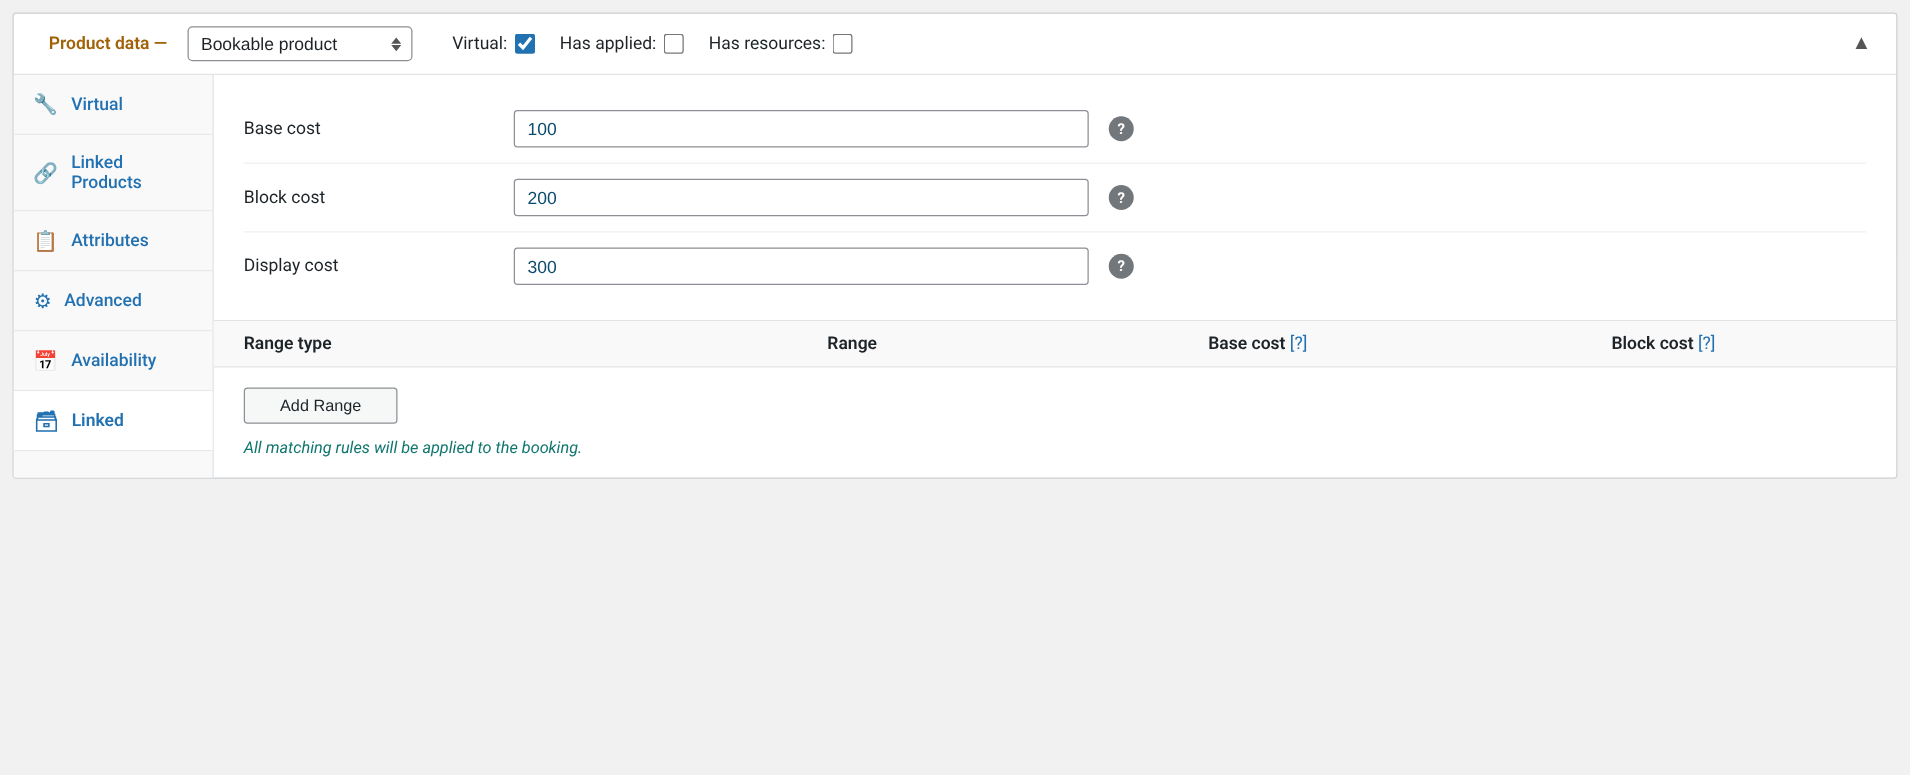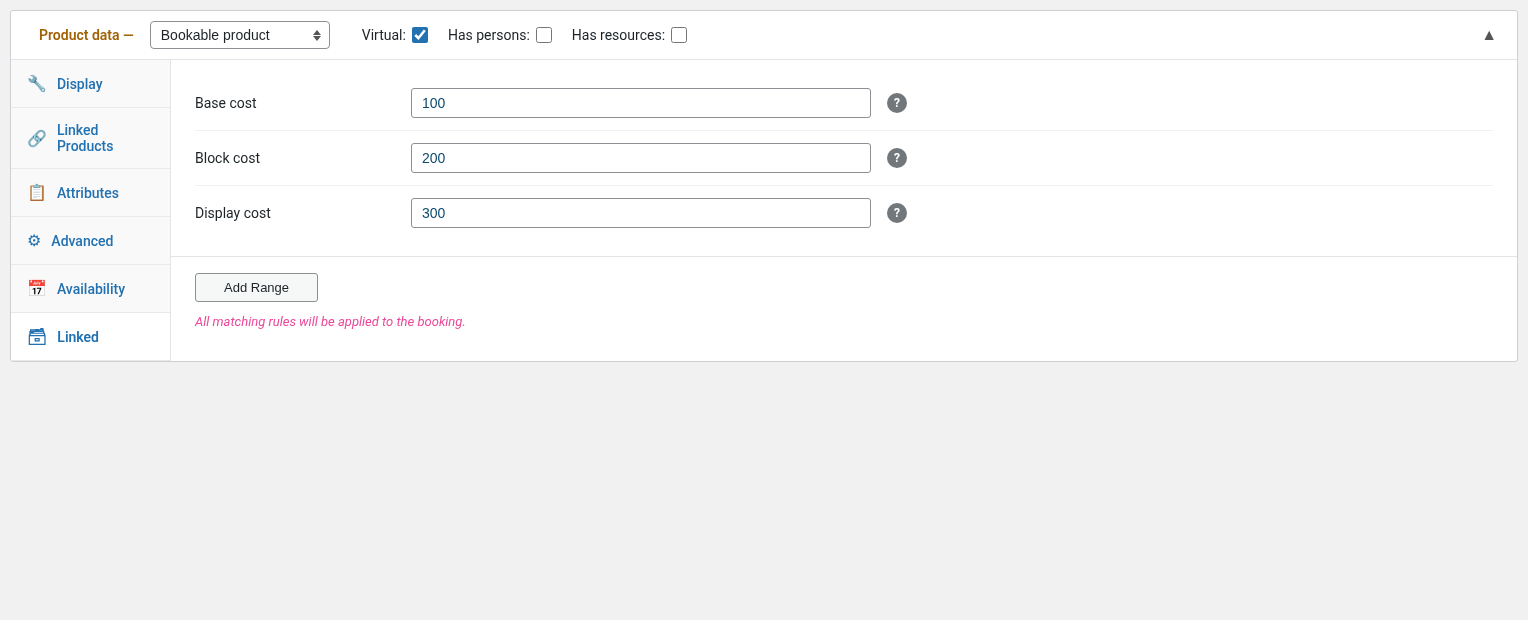--- a/index.html
+++ b/index.html
@@ -213,21 +213,21 @@
       background: #f6f7f7;
       border-radius: 3px;
       padding: 6px 28px;
       font-size: 13px;
       color: #1d2327;
       cursor: pointer;
       margin-bottom: 12px;
     }
     .matching-rules-note {
       font-style: italic;
-      color: #ec4899;
+      color: #0f766e;
       font-size: 13px;
     }
   </style>
 </head>
 <body>
 
 <div class="product-data-wrapper">
 
   <div class="product-data-header">
     <span class="product-data-title">Product data —</span>
@@ -242,38 +242,38 @@
         <span class="arrow-down"></span>
       </div>
     </div>
 
     <div class="header-options">
       <label class="header-option">
         <span>Virtual:</span>
         <input type="checkbox" checked="" style="">
       </label>
       <label class="header-option">
-        <span>Has persons:</span>
+        <span>Has applied:</span>
         <input type="checkbox" style="">
       </label>
       <label class="header-option">
         <span>Has resources:</span>
         <input type="checkbox" style="">
       </label>
     </div>
 
     <button class="collapse-btn">▲</button>
   </div>
 
   <div class="product-data-body">
 
     <nav class="sidebar">
       <a class="sidebar-item">
         <span class="sidebar-icon">🔧</span>
-        <span>Display</span>
+        <span>Virtual</span>
       </a>
       <a class="sidebar-item">
         <span class="sidebar-icon">🔗</span>
         <span>Linked Products</span>
       </a>
       <a class="sidebar-item">
         <span class="sidebar-icon">📋</span>
         <span>Attributes</span>
       </a>
       <a class="sidebar-item">
@@ -303,20 +303,30 @@
           <div class="help-icon" title="Help">?</div>
         </div>
         <div class="field-row">
           <span class="field-label">Display cost</span>
           <input class="field-input" type="text" value="300" style="">
           <div class="help-icon" title="Help">?</div>
         </div>
       </div>
 
       <div class="range-table-section">
+        <div class="range-table-header">
+          <div class="range-table-header-cell">Range type</div>
+          <div class="range-table-header-cell">Range</div>
+          <div class="range-table-header-cell">
+            Base cost <a href="#" class="help-link">[?]</a>
+          </div>
+          <div class="range-table-header-cell">
+            Block cost <a href="#" class="help-link">[?]</a>
+          </div>
+        </div>
         <div class="range-table-body">
           <button class="add-range-btn">Add Range</button>
           <p class="matching-rules-note">
             <em>All matching rules will be applied to the booking.</em>
           </p>
         </div>
       </div>
     </div>
   </div>
 </div>

